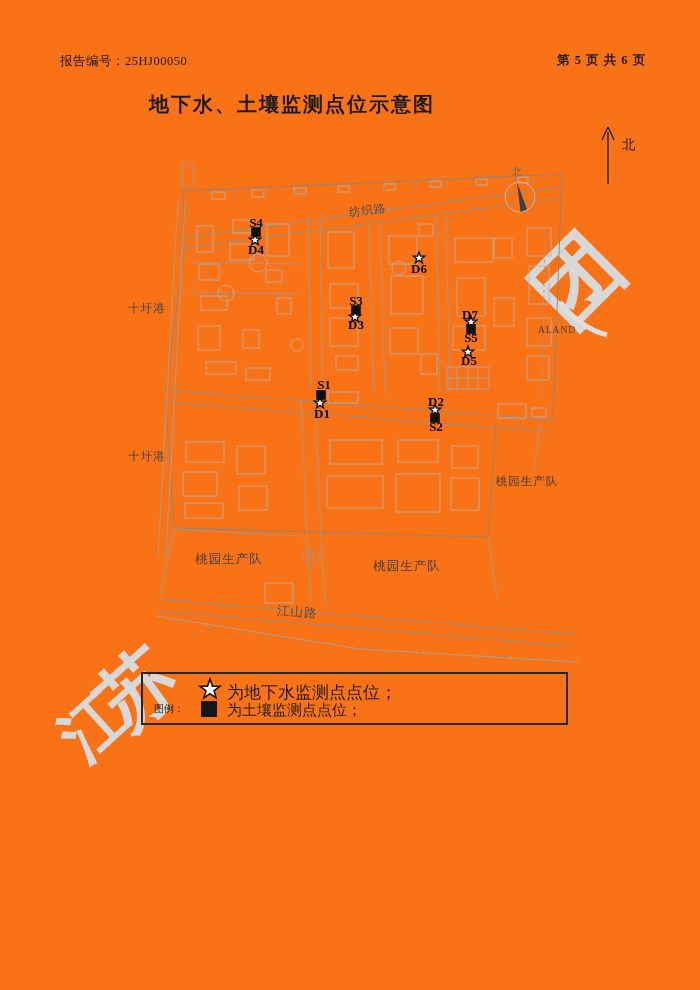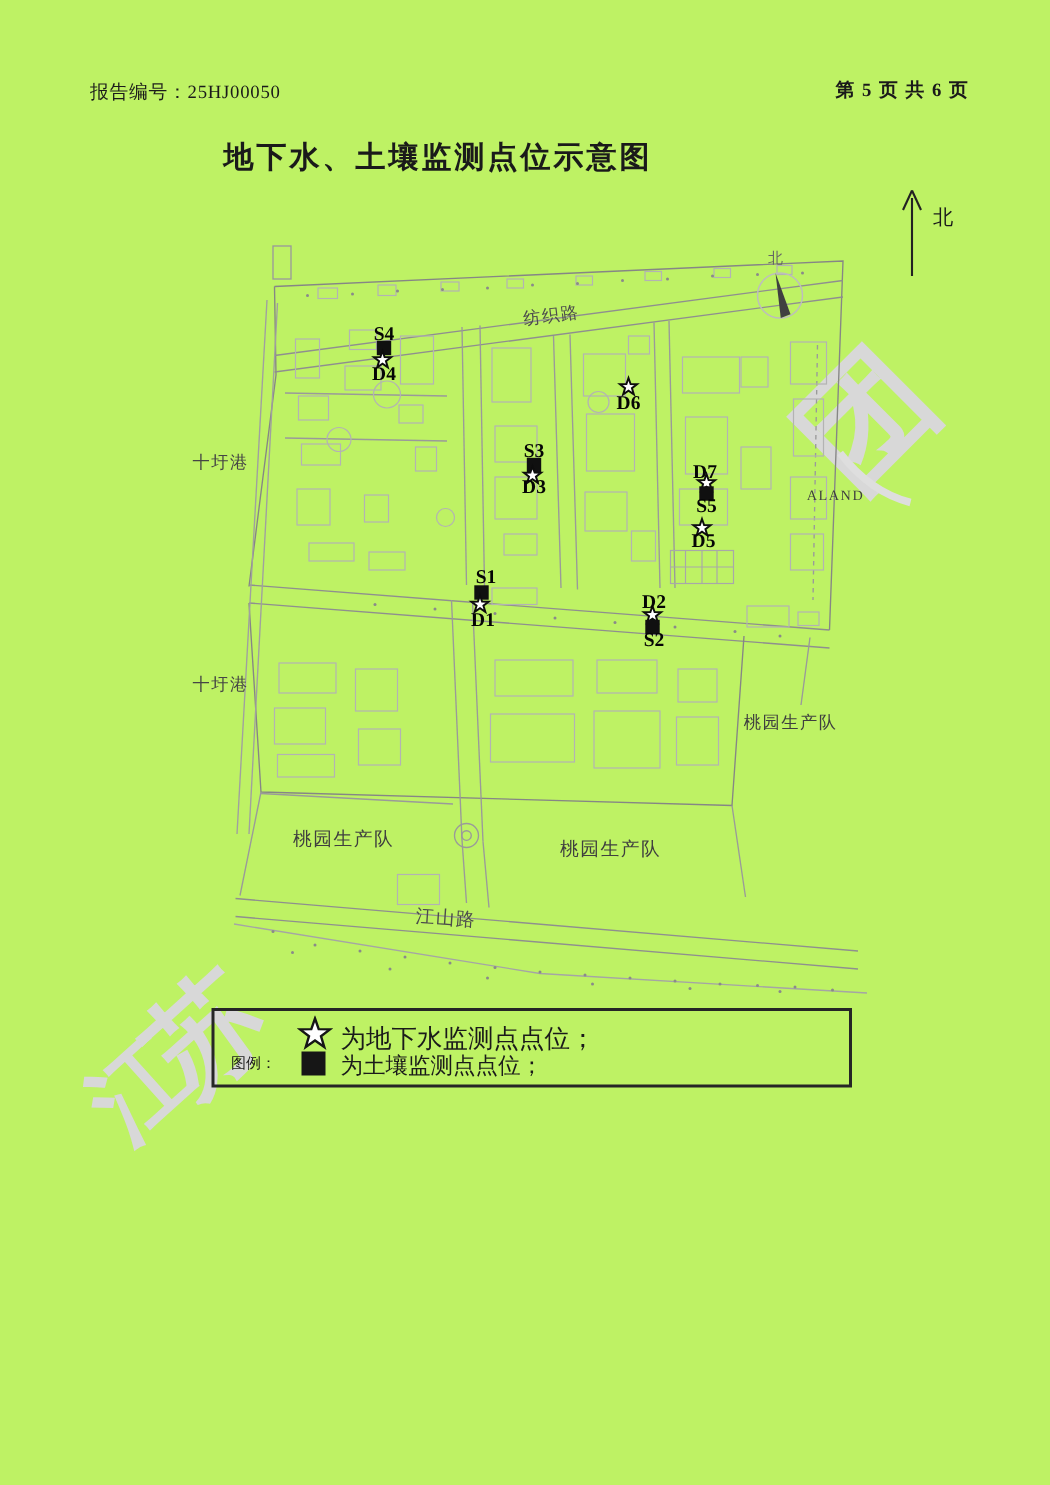--- a/index.html
+++ b/index.html
@@ -1,17 +1,17 @@
 <!DOCTYPE html>
 <html><head>
 <meta charset="utf-8">
 <style>
   html,body{margin:0;padding:0;background:#e8e8e8;}
   .page{
-    position:relative;width:700px;height:990px;background:#bef264;
+    position:relative;width:700px;height:990px;background:#f97316;
     margin:0 auto;overflow:hidden;
     font-family:"Liberation Serif","DejaVu Serif",serif;
     color:#1a1a1a;
   }
   .hdr-left{position:absolute;left:60px;top:53px;font-size:12.5px;letter-spacing:.5px;}
   .hdr-right{position:absolute;left:557px;top:52px;font-size:12.5px;letter-spacing:1px;font-weight:bold;}
   .doc-title{
     position:absolute;left:0;top:91px;width:584px;text-align:center;
     font-size:20px;font-weight:bold;letter-spacing:2px;
   }

